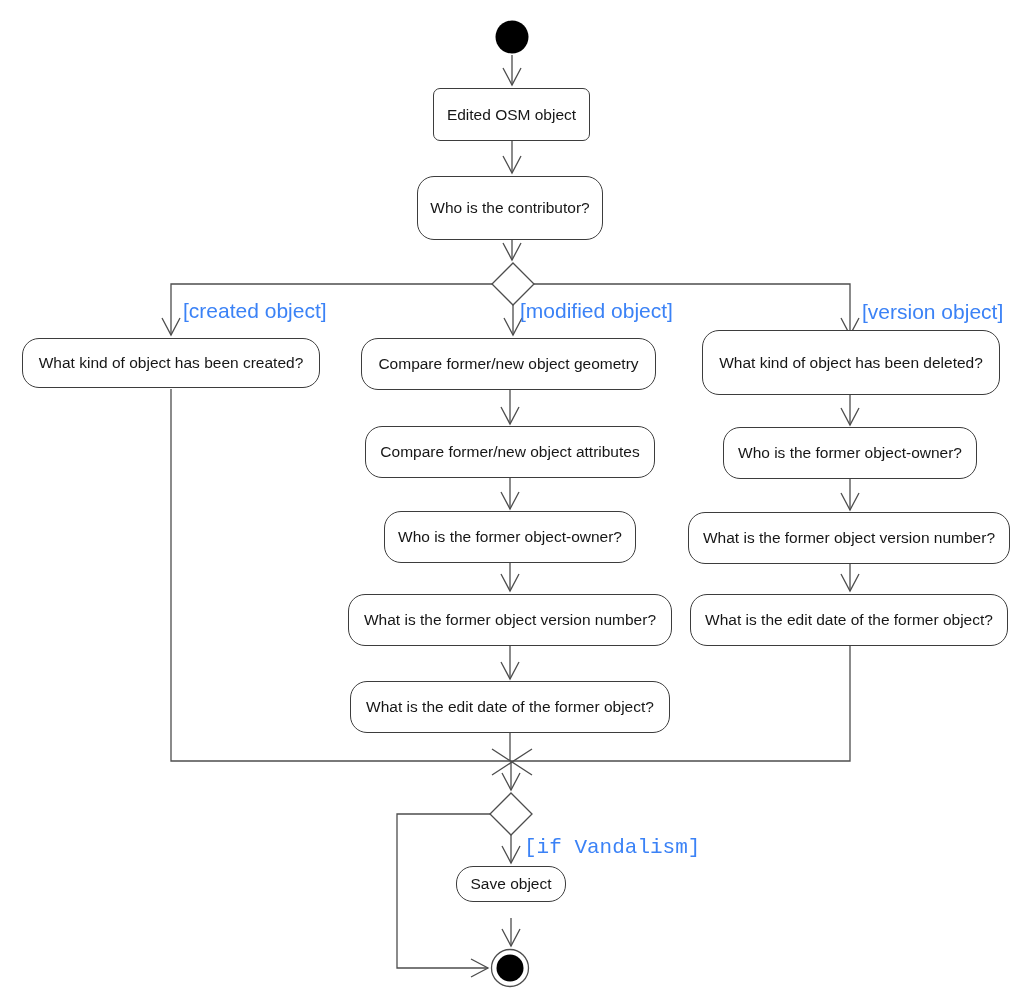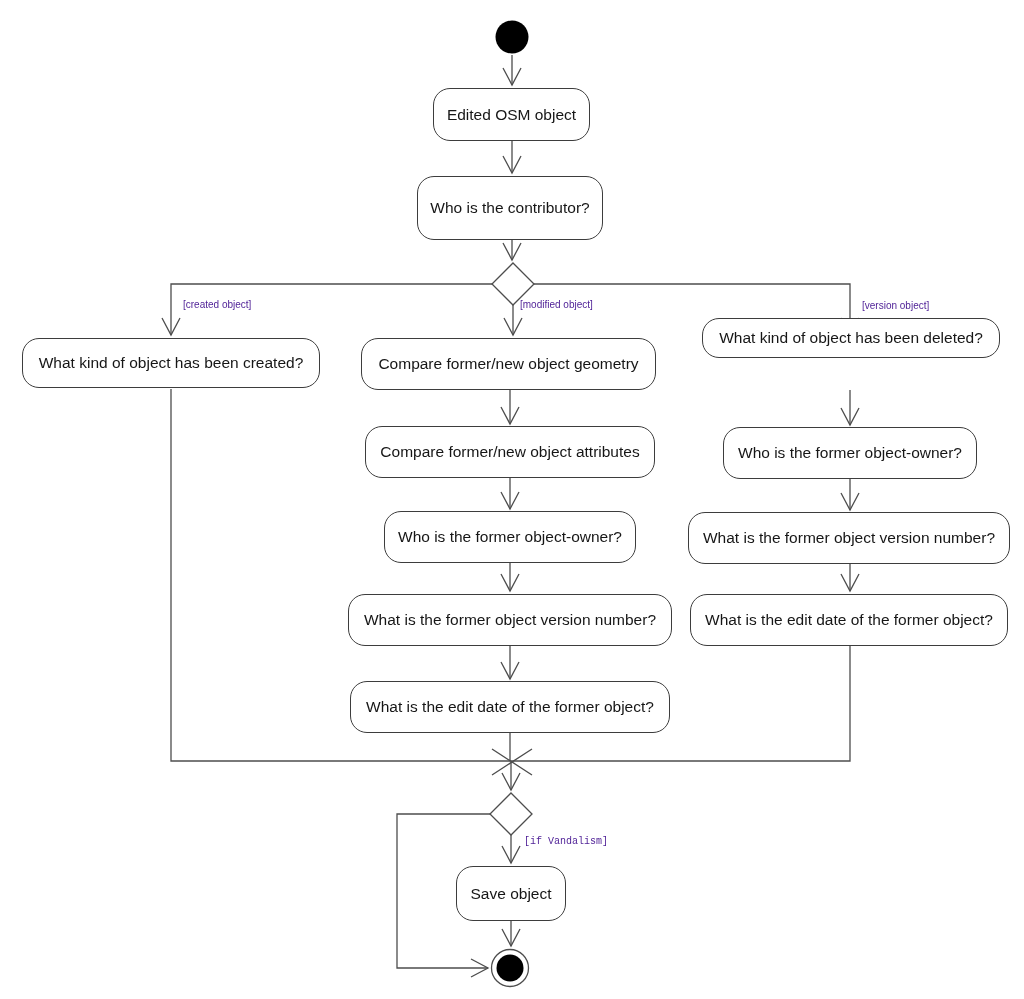--- a/index.html
+++ b/index.html
@@ -26,22 +26,22 @@
     align-items: center;
     justify-content: center;
     font-size: 15.5px;
     color: #161616;
     text-align: center;
     white-space: nowrap;
     line-height: 1.1;
   }
   .guard {
     position: absolute;
-    font-size: 10px;
-    color: #4c1d95;
+    font-size: 21px;
+    color: #3b82f6;
     white-space: nowrap;
     line-height: 1.15;
   }
 </style>
 </head>
 <body>
 
 <div class="stage">
 
   <svg class="wires" viewBox="0 0 1024 999" xmlns="http://www.w3.org/2000/svg">
@@ -87,45 +87,45 @@
 
       <path d="M490,814 L397,814 L397,968 L488,968" marker-end="url(#arrow)"></path>
 
       <path d="M511,918 L511,946" marker-end="url(#arrow)"></path>
 
       <circle cx="510" cy="968" r="18.5" fill="#ffffff"></circle>
       <circle cx="510" cy="968" r="13.5" fill="#000000" stroke="none"></circle>
     </g>
   </svg>
 
-  <div class="action-node" style="left:433px; top:88px; width:157px; height:53px;">Edited OSM object</div>
+  <div class="action-node" style="left:433px; top:88px; width:157px; height:53px;border-radius:7px;">Edited OSM object</div>
 
   <div class="action-node" style="left:417px; top:176px; width:186px; height:64px;">Who is the contributor?</div>
 
   <div class="action-node" style="left:22px; top:338px; width:298px; height:50px;">What kind of object has been created?</div>
 
   <div class="action-node" style="left:361px; top:338px; width:295px; height:52px;">Compare former/new object geometry</div>
 
   <div class="action-node" style="left:365px; top:426px; width:290px; height:52px;">Compare former/new object attributes</div>
 
   <div class="action-node" style="left:384px; top:511px; width:252px; height:52px;">Who is the former object-owner?</div>
 
   <div class="action-node" style="left:348px; top:594px; width:324px; height:52px;">What is the former object version number?</div>
 
   <div class="action-node" style="left:350px; top:681px; width:320px; height:52px;">What is the edit date of the former object?</div>
 
-  <div class="action-node" style="left:702px; top:318px; width:298px; height:40px;">What kind of object has been deleted?</div>
+  <div class="action-node" style="left:702px; top:330px; width:298px; height:65px;">What kind of object has been deleted?</div>
 
   <div class="action-node" style="left:723px; top:427px; width:254px; height:52px;">Who is the former object-owner?</div>
 
   <div class="action-node" style="left:688px; top:512px; width:322px; height:52px;">What is the former object version number?</div>
 
   <div class="action-node" style="left:690px; top:594px; width:318px; height:52px;">What is the edit date of the former object?</div>
 
-  <div class="action-node" style="left:456px; top:866px; width:110px; height:55px;">Save object</div>
+  <div class="action-node" style="left:456px; top:866px; width:110px; height:36px;">Save object</div>
 
   <div class="guard" style="left:183px; top:299px;">[created object]</div>
 
   <div class="guard" style="left:520px; top:299px;text-align:right;">[modified object]</div>
 
   <div class="guard" style="left:862px; top:300px;">[version object]</div>
 
   <div class="guard" style="left:524px; top:836px;font-family:Liberation Mono, monospace;">[if Vandalism]</div>
 
 </div>

